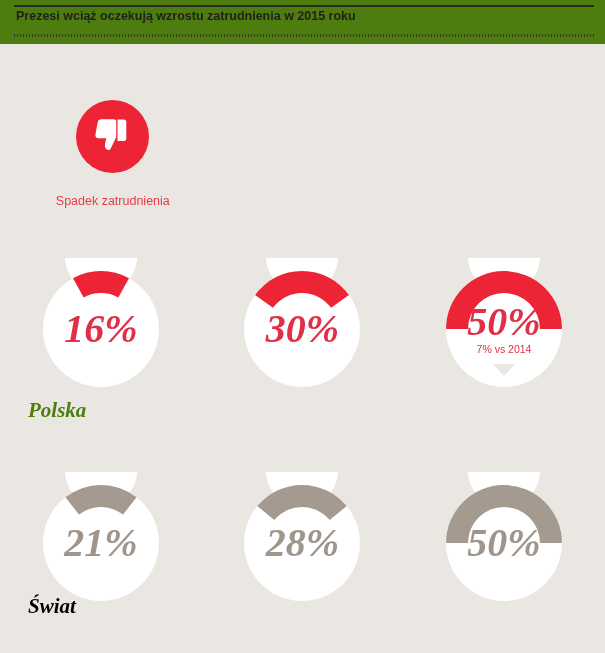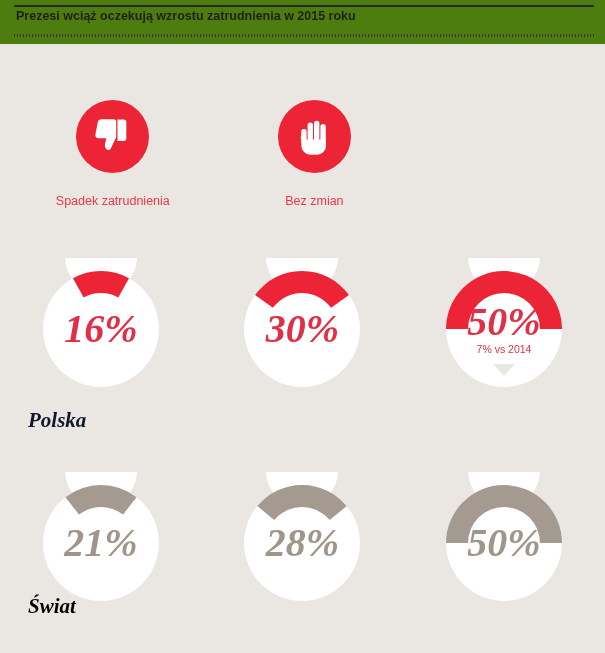--- a/index.html
+++ b/index.html
@@ -135,21 +135,21 @@
 
   
   .group-label {
     position: absolute;
     left: 28px;
     font-family: "Liberation Serif", serif;
     font-style: italic;
     font-weight: bold;
     font-size: 21px;
   }
-  #label-polska { top: 408px; color: #0f172a; }
+  #label-polska { top: 398px; color: #4d7c0f; }
   #label-swiat  { top: 594px; color: #000000; }
 </style>
 </head>
 <body>
 
 <div id="header">
   <div id="header-rule-top"></div>
   <div id="header-title">Prezesi wciąż oczekują wzrostu zatrudnienia w 2015 roku</div>
   <div id="header-rule-dotted"></div>
 </div>
@@ -161,35 +161,20 @@
       <svg width="52" height="52" viewBox="0 0 52 52" aria-hidden="true">
         <g fill="#ffffff">
           <path d="M30.5 8.5 h6.2 c1.5 0 2.6 1.1 2.6 2.5 v16.4 c0 1.4 -1.1 2.5 -2.6 2.5 h-6.2 z"></path>
           <path d="M28.4 8.8 c-1.1 -0.4 -2.6 -0.5 -4.4 -0.5 h-9.6 c-1.9 0 -3.3 1.1 -3.6 2.7 l-2.4 12.4 c-0.4 2.1 1.1 3.9 3.3 3.9 h7.6 l-1.3 5.6 c-0.6 2.6 0.6 5.1 2.8 6 1.1 0.4 2.2 0 2.7 -1 l5.2 -10.6 c0.3 -0.6 0.5 -1.3 0.5 -2 v-15.1 c0 -0.6 -0.3 -1.2 -0.8 -1.4 z"></path>
         </g>
       </svg>
     </div>
     <div class="icon-label">Spadek zatrudnienia</div>
   </div>
 
-  <div class="icon-col">
-    <div class="icon-badge">
-      <svg width="52" height="52" viewBox="0 0 52 52" aria-hidden="true">
-        <g fill="#ffffff">
-          <rect x="13.2" y="18.0" width="5.4" height="15" rx="2.7"></rect>
-          <rect x="19.6" y="11.5" width="5.4" height="20" rx="2.7"></rect>
-          <rect x="26.0" y="9.8" width="5.4" height="21" rx="2.7"></rect>
-          <rect x="32.4" y="13.0" width="5.4" height="18" rx="2.7"></rect>
-          <path d="M12.6 27.0 c0 -2 1.6 -3.3 3.3 -2.8 l1.2 0.4 v6.2 z"></path>
-          <path d="M13.4 28.5 h24.6 v6.0 c0 5.2 -4.2 9.3 -9.5 9.3 h-5.6 c-5.3 0 -9.5 -4.1 -9.5 -9.3 z"></path>
-        </g>
-      </svg>
-    </div>
-    <div class="icon-label">Bez zmian</div>
-  </div>
 
 
 </div>
 
 <div class="donut-row" id="donut-row-pl">
 
   <div class="donut-col">
     <div class="donut red">
       <svg width="142" height="142" viewBox="0 0 142 142" aria-hidden="true">
           <path d="M 71 13 A 58 58 0 1 1 70.99 13 Z M 71 35 A 36 36 0 1 0 70.99 35 Z" fill="#ffffff" fill-rule="evenodd"></path>

